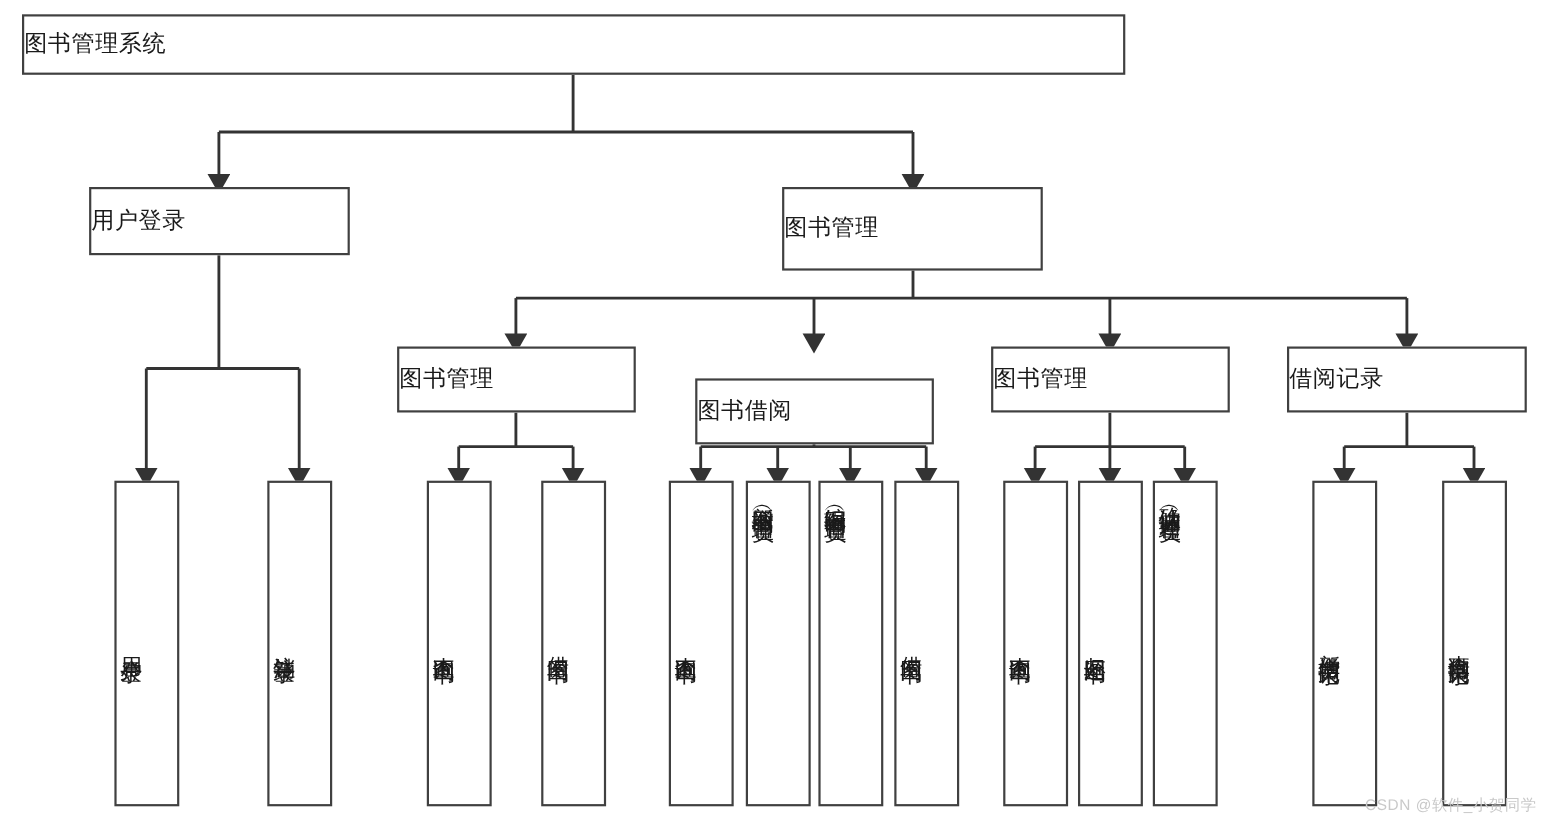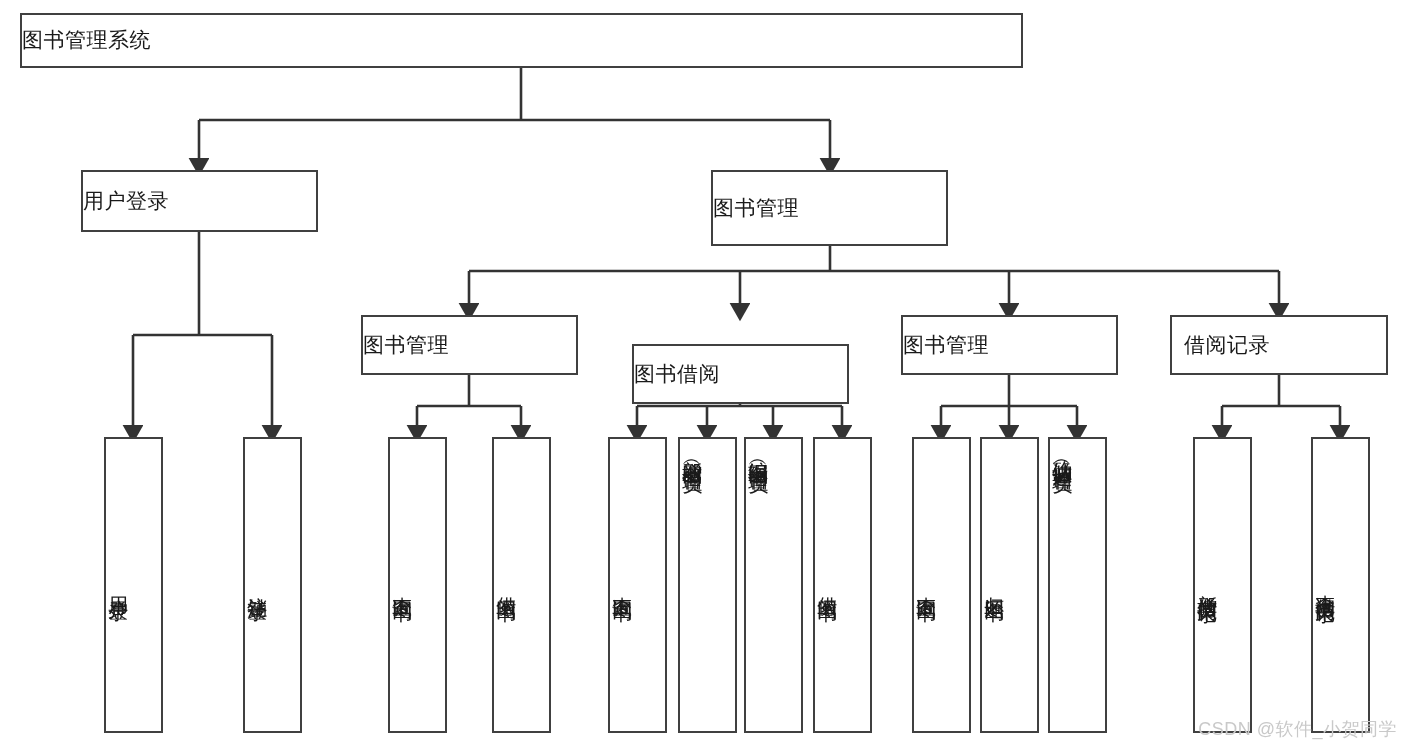--- a/index.html
+++ b/index.html
@@ -55,21 +55,21 @@
     padding-top: 6px;
   }
   .node.leaf.short {
     align-items: center;
     padding-top: 0;
   }
   #watermark {
     position: absolute;
     right: 8px;
     bottom: 6px;
-    font-size: 18px;
+    font-size: 14px;
     color: #c9c9c9;
     white-space: nowrap;
     letter-spacing: 0.5px;
   }
 </style>
 </head>
 <body>
 
 <div id="canvas">
 
@@ -138,21 +138,21 @@
 
   <div class="node" style="left:361px; top:315px; width:217px; height:60px;">
     <span class="label">图书管理</span>
   </div>
   <div class="node" style="left:632px; top:315px; width:217px; height:60px;margin-top:29px;">
     <span class="label">图书借阅</span>
   </div>
   <div class="node" style="left:901px; top:315px; width:217px; height:60px;">
     <span class="label">图书管理</span>
   </div>
-  <div class="node" style="left:1170px; top:315px; width:218px; height:60px;padding-left:12px;">
+  <div class="node" style="left:1170px; top:315px; width:218px; height:60px;">
     <span class="label">借阅记录</span>
   </div>
 
   <div class="node leaf short" style="left:104px; top:437px; width:59px; height:296px;">
     <span class="label">用户登录</span>
   </div>
   <div class="node leaf short" style="left:243px; top:437px; width:59px; height:296px;">
     <span class="label">注销登录</span>
   </div>
 

